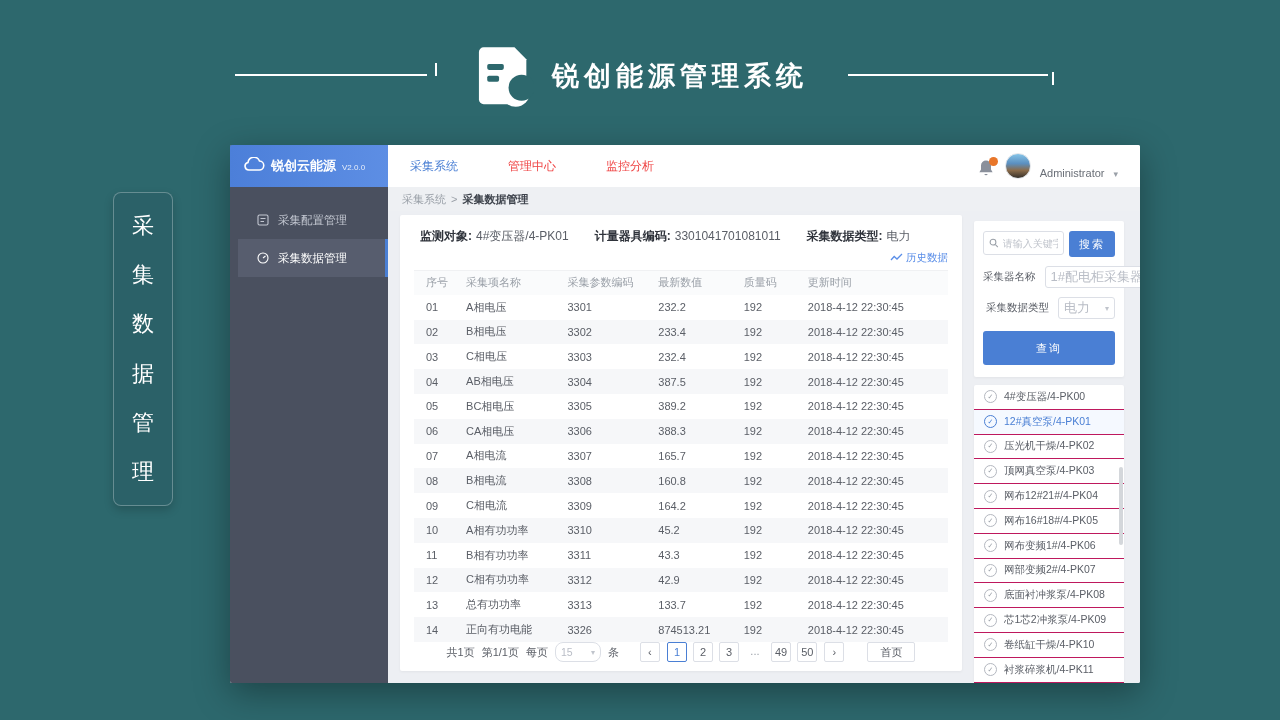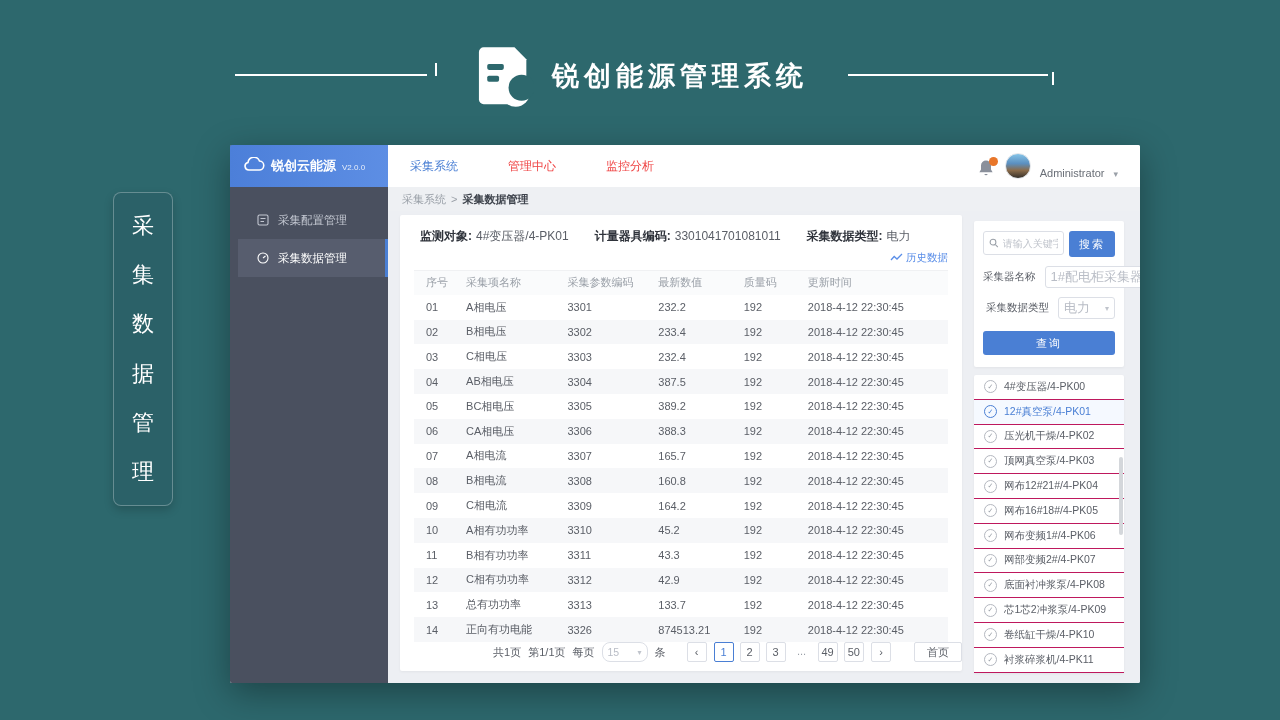--- a/index.html
+++ b/index.html
@@ -74,21 +74,21 @@
   .t-row > span:nth-child(1){ width:9%;  padding-left:12px; }
   .t-row > span:nth-child(2){ width:19%; }
   .t-row > span:nth-child(3){ width:17%; }
   .t-row > span:nth-child(4){ width:16%; }
   .t-row > span:nth-child(5){ width:12%; }
   .t-row > span:nth-child(6){ width:27%; }
   .t-head { background:#fafbfc; border-top:1px solid #f0f1f3; color:#9aa0a8; }
   .t-body .t-row { color:#5a5e66; }
   .t-body .t-row:nth-child(even) { background:#f6f7f9; }
 
-  .pagination { position:absolute; left:0; right:0; bottom:9px; display:flex; align-items:center; justify-content:flex-end; gap:7px; font-size:11px; color:#5a5e66; }
+  .pagination { position:absolute; left:0; right:0; bottom:9px; display:flex; align-items:center; justify-content:center; gap:7px; font-size:11px; color:#5a5e66; }
   .pg-text { white-space:nowrap; }
   .pp-select { width:46px; height:20px; border:1px solid #dcdfe6; border-radius:8px; display:inline-flex; align-items:center; justify-content:space-between; padding:0 5px; cursor:pointer; background:#fff; }
   .pp-select i { font-style:normal; color:#b9bdc6; font-size:10.5px; }
   .pp-select b { color:#c0c4cc; font-size:8px; font-weight:normal; }
   .pg-btn { min-width:20px; height:20px; line-height:18px; text-align:center; border:1px solid #dcdfe6; border-radius:2px; background:#fff; cursor:pointer; color:#5a5e66; padding:0 3px; }
   .pg-btn.active { color:#4a7fd4; border-color:#4a7fd4; }
   .pg-btn.ellipsis { border:none; background:transparent; color:#9aa0a8; }
   .pg-group { display:flex; gap:6px; margin-left:14px; }
   .pg-first { margin-left:16px; padding:0 12px; }
 
@@ -100,21 +100,21 @@
   .search-box { flex:1; height:24px; border:1px solid #dcdfe6; border-radius:3px; display:flex; align-items:center; gap:4px; padding:0 5px; background:#fff; }
   .search-box input { border:none; outline:none; width:100%; font-size:10px; color:#333; font-family:inherit; }
   .search-box input::placeholder { color:#c0c4cc; }
   .btn-blue { background:#4a7fd4; color:#fff; border:none; border-radius:3px; font-size:11px; cursor:pointer; font-family:inherit; letter-spacing:2px; }
   .btn-search { width:46px; height:26px; }
   .filter-row { display:flex; align-items:center; gap:9px; margin-top:9px; }
   .filter-row label { width:66px; text-align:right; font-size:10.5px; color:#5a5e66; white-space:nowrap; }
   .select { flex:1; height:22px; border:1px solid #dcdfe6; border-radius:3px; display:flex; align-items:center; justify-content:space-between; padding:0 5px; cursor:pointer; background:#fff; }
   .select i { font-style:normal; font-size:13px; color:#b9bdc6; white-space:nowrap; overflow:hidden; }
   .select b { color:#c0c4cc; font-size:8px; font-weight:normal; }
-  .btn-query { width:100%; height:24px; margin-top:12px; }
+  .btn-query { width:100%; height:34px; margin-top:12px; }
 
   .p-list { margin-top:8px; position:relative; }
   .device-item { height:24.8px; display:flex; align-items:center; gap:7px; padding-left:10px; border-bottom:1px solid #be185d; font-size:10.5px; color:#5a5e66; cursor:pointer; white-space:nowrap; }
   .dev-icon { width:13px; height:13px; border:1px solid #b4b8c0; border-radius:50%; display:flex; align-items:center; justify-content:center; font-size:7px; color:#9aa0a8; flex:0 0 auto; }
   .device-item.active { color:#4a7fd4; background:#f5f9ff; }
   .device-item.active .dev-icon { border-color:#4a7fd4; color:#4a7fd4; }
   .scroll-thumb { position:absolute; right:1px; top:82px; width:4px; height:78px; border-radius:2px; background:#d4d7db; cursor:pointer; }
 </style>
 </head>
 <body>

